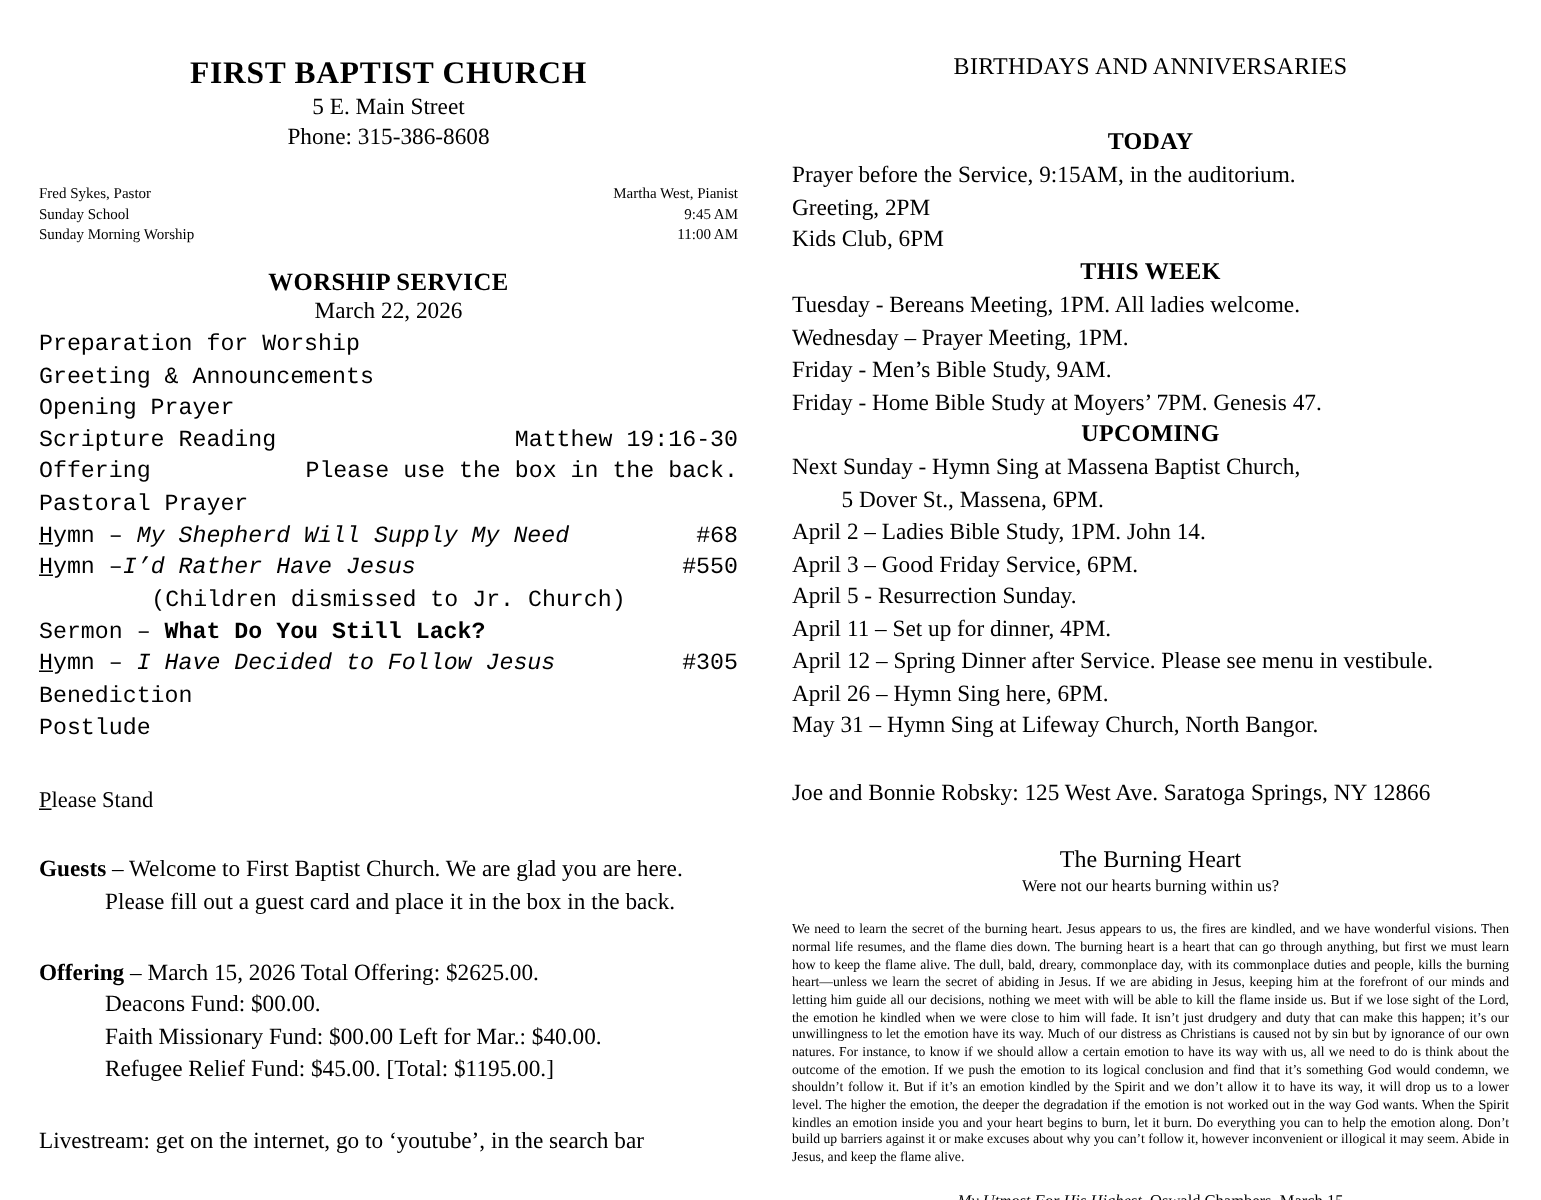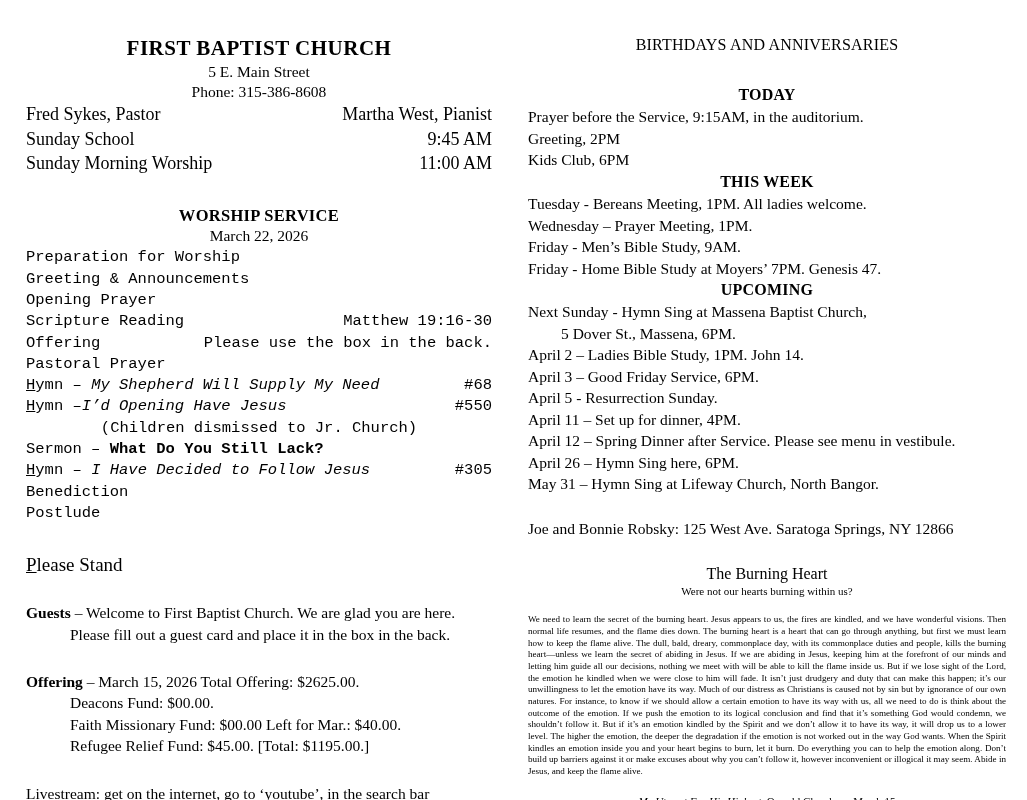--- a/index.html
+++ b/index.html
@@ -44,37 +44,38 @@
     line-height: 1.15;
   }
   .church-addr,
   .church-phone {
     text-align: center;
     font-size: 15.5px;
     line-height: 1.28;
     margin: 0;
   }
   .staff-block {
-    font-size: 18px;
+    margin-top: 21px;
+    font-size: 10px;
     line-height: 1.38;
   }
   .row {
     display: flex;
     justify-content: space-between;
     align-items: baseline;
     white-space: nowrap;
   }
   .row .lbl { text-align: left; }
   .row .val { text-align: right; }
 
   .service-title {
     text-align: center;
     font-size: 16.5px;
     font-weight: bold;
-    margin-top: 30px;
+    margin-top: 14px;
     letter-spacing: 0.3px;
   }
   .service-date {
     text-align: center;
     font-size: 15.5px;
     margin-top: 1px;
     margin-bottom: 2px;
   }
   .order-list {
     font-size: 15.5px;
@@ -85,21 +86,21 @@
   .center-note {
     text-align: center;
     font-size: 15.5px;
     line-height: 1.375;
   }
   .italic { font-style: italic; }
   .bold { font-weight: bold; }
   .uline { text-decoration: underline; }
 
   .please-stand {
-    font-size: 19px;
+    font-size: 15px;
     margin-top: 30px;
     font-family: Liberation Serif, serif;
   }
   .para-block {
     font-size: 15.5px;
     line-height: 1.38;
     margin-top: 26px;
   }
   .para-block .hang {
     padding-left: 44px;
@@ -208,21 +209,21 @@
       </div>
 
       <div>Pastoral Prayer</div>
 
       <div class="row">
         <span class="lbl"><span class="uline">H</span><span>ymn</span><span> – </span><span class="italic">My Shepherd Will Supply My Need</span></span>
         <span class="val">#68</span>
       </div>
 
       <div class="row">
-        <span class="lbl"><span class="uline">H</span><span>ymn</span><span> –</span><span class="italic">I’d Opening Have Jesus</span></span>
+        <span class="lbl"><span class="uline">H</span><span>ymn</span><span> –</span><span class="italic">I’d Rather Have Jesus</span></span>
         <span class="val">#550</span>
       </div>
 
       <div class="center-note">(Children dismissed to Jr. Church)</div>
 
       <div><span>Sermon – </span><span class="bold">What Do You Still Lack?</span></div>
 
       <div class="row">
         <span class="lbl"><span class="uline">H</span><span>ymn</span><span> – </span><span class="italic">I Have Decided to Follow Jesus</span></span>
         <span class="val">#305</span>

